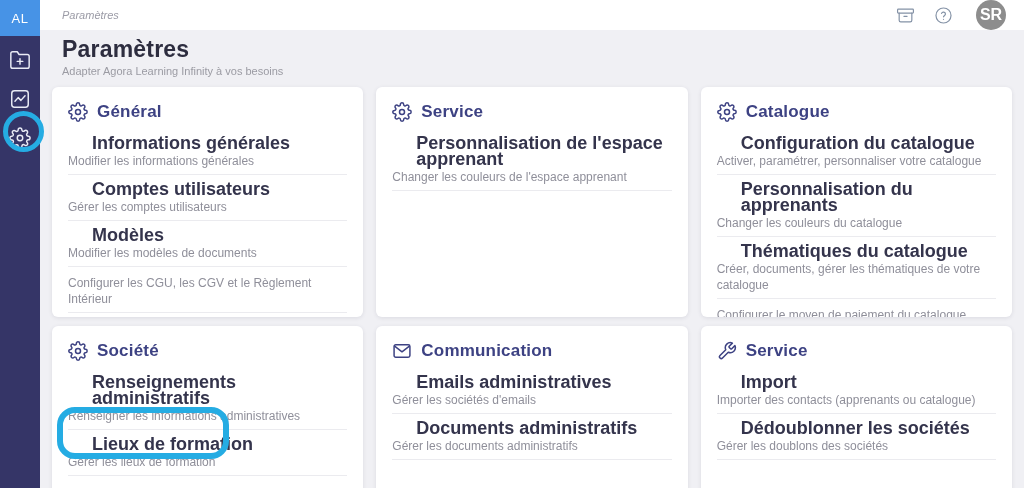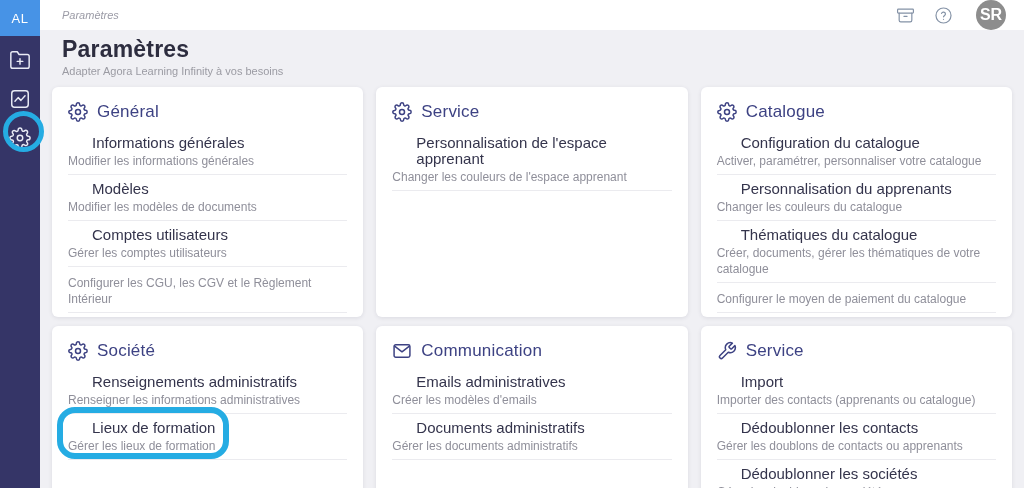--- a/index.html
+++ b/index.html
@@ -51,26 +51,26 @@
     display:grid; grid-template-columns:repeat(3, 1fr);
     gap:9px 13px; padding:2px 12px 12px; grid-auto-rows:230px;
   }
   .card {
     background:#fff; border-radius:6px; overflow:hidden;
     box-shadow:0 1px 4px rgba(40,40,70,.10);
     padding:14px 16px 0;
   }
   .card-head { display:flex; align-items:center; gap:9px; height:22px; margin-bottom:6px; }
   .card-icon { width:20px; height:20px; color:#3d4283; flex:none; }
-  .card-title { font-size:17px; font-weight:400; color:#3d4283; letter-spacing:.2px; }
+  .card-title { font-size:17px; font-weight:700; color:#3d4283; letter-spacing:.2px; }
   .item {
     display:block; text-decoration:none; cursor:pointer;
     padding:6px 0 5px; border-bottom:1px solid #ebebef;
   }
-  .item-title { font-size:15px; line-height:16px; font-weight:400; color:#34344c;padding-left:24px; }
+  .item-title { font-size:18px; line-height:16px; font-weight:700; color:#34344c;padding-left:24px; }
   .item-desc  { font-size:12px; line-height:16px; color:#8f8f9a; margin-top:2px; }
 
   .annotation-rect {
     position:absolute; left:57px; top:407px; width:172px; height:52px;
     border:6px solid #25ace3; border-radius:18px; z-index:60; pointer-events:none;
   }
 </style>
 </head>
 <body>
 
@@ -142,28 +142,28 @@
               <path d="M19.4 15a1.65 1.65 0 0 0 .33 1.82l.06.06a2 2 0 0 1 0 2.83 2 2 0 0 1-2.83 0l-.06-.06a1.65 1.65 0 0 0-1.82-.33 1.65 1.65 0 0 0-1 1.51V21a2 2 0 0 1-2 2 2 2 0 0 1-2-2v-.09A1.65 1.65 0 0 0 9 19.4a1.65 1.65 0 0 0-1.82.33l-.06.06a2 2 0 0 1-2.83 0 2 2 0 0 1 0-2.83l.06-.06a1.65 1.65 0 0 0 .33-1.82 1.65 1.65 0 0 0-1.51-1H3a2 2 0 0 1-2-2 2 2 0 0 1 2-2h.09A1.65 1.65 0 0 0 4.6 9a1.65 1.65 0 0 0-.33-1.82l-.06-.06a2 2 0 0 1 0-2.83 2 2 0 0 1 2.83 0l.06.06a1.65 1.65 0 0 0 1.82.33H9a1.65 1.65 0 0 0 1-1.51V3a2 2 0 0 1 2-2 2 2 0 0 1 2 2v.09a1.65 1.65 0 0 0 1 1.51 1.65 1.65 0 0 0 1.82-.33l.06-.06a2 2 0 0 1 2.83 0 2 2 0 0 1 0 2.83l-.06.06a1.65 1.65 0 0 0-.33 1.82V9a1.65 1.65 0 0 0 1.51 1H21a2 2 0 0 1 2 2 2 2 0 0 1-2 2h-.09a1.65 1.65 0 0 0-1.51 1z"></path>
             </svg>
         </span>
         <h2 class="card-title">Général</h2>
       </div>
       <a class="item">
         <div class="item-title">Informations générales</div>
         <div class="item-desc">Modifier les informations générales</div>
       </a>
       <a class="item">
+        <div class="item-title">Comptes utilisateurs</div>
+        <div class="item-desc">Gérer les comptes utilisateurs</div>
+      </a>
+      <a class="item">
         <div class="item-title">Modèles</div>
         <div class="item-desc">Modifier les modèles de documents</div>
       </a>
       <a class="item">
-        <div class="item-title">Comptes utilisateurs</div>
-        <div class="item-desc">Gérer les comptes utilisateurs</div>
-      </a>
-      <a class="item">
         <div class="item-desc">Configurer les CGU, les CGV et le Règlement Intérieur</div>
       </a>
     </section>
 
     <section class="card">
       <div class="card-head">
         <span class="card-icon">
           <svg viewBox="0 0 24 24" fill="none" stroke="currentColor" stroke-width="1.8" stroke-linecap="round" stroke-linejoin="round">
               <circle cx="12" cy="12" r="3"></circle>
               <path d="M19.4 15a1.65 1.65 0 0 0 .33 1.82l.06.06a2 2 0 0 1 0 2.83 2 2 0 0 1-2.83 0l-.06-.06a1.65 1.65 0 0 0-1.82-.33 1.65 1.65 0 0 0-1 1.51V21a2 2 0 0 1-2 2 2 2 0 0 1-2-2v-.09A1.65 1.65 0 0 0 9 19.4a1.65 1.65 0 0 0-1.82.33l-.06.06a2 2 0 0 1-2.83 0 2 2 0 0 1 0-2.83l.06-.06a1.65 1.65 0 0 0 .33-1.82 1.65 1.65 0 0 0-1.51-1H3a2 2 0 0 1-2-2 2 2 0 0 1 2-2h.09A1.65 1.65 0 0 0 4.6 9a1.65 1.65 0 0 0-.33-1.82l-.06-.06a2 2 0 0 1 0-2.83 2 2 0 0 1 2.83 0l.06.06a1.65 1.65 0 0 0 1.82.33H9a1.65 1.65 0 0 0 1-1.51V3a2 2 0 0 1 2-2 2 2 0 0 1 2 2v.09a1.65 1.65 0 0 0 1 1.51 1.65 1.65 0 0 0 1.82-.33l.06-.06a2 2 0 0 1 2.83 0 2 2 0 0 1 0 2.83l-.06.06a1.65 1.65 0 0 0-.33 1.82V9a1.65 1.65 0 0 0 1.51 1H21a2 2 0 0 1 2 2 2 2 0 0 1-2 2h-.09a1.65 1.65 0 0 0-1.51 1z"></path>
@@ -229,21 +229,21 @@
         <span class="card-icon">
           <svg viewBox="0 0 24 24" fill="none" stroke="currentColor" stroke-width="1.8" stroke-linecap="round" stroke-linejoin="round">
               <rect x="2.5" y="4.5" width="19" height="15" rx="2"></rect>
               <polyline points="3.5 6.5 12 13 20.5 6.5"></polyline>
             </svg>
         </span>
         <h2 class="card-title">Communication</h2>
       </div>
       <a class="item">
         <div class="item-title">Emails administratives</div>
-        <div class="item-desc">Créer les modèles d'emails</div>
+        <div class="item-desc">Gérer les sociétés d'emails</div>
       </a>
       <a class="item">
         <div class="item-title">Documents administratifs</div>
         <div class="item-desc">Gérer les documents administratifs</div>
       </a>
     </section>
 
     <section class="card">
       <div class="card-head">
         <span class="card-icon">
@@ -251,24 +251,20 @@
               <path d="M14.7 6.3a1 1 0 0 0 0 1.4l1.6 1.6a1 1 0 0 0 1.4 0l3.77-3.77a6 6 0 0 1-7.94 7.94l-6.91 6.91a2.12 2.12 0 0 1-3-3l6.91-6.91a6 6 0 0 1 7.94-7.94l-3.76 3.76z"></path>
             </svg>
         </span>
         <h2 class="card-title">Service</h2>
       </div>
       <a class="item">
         <div class="item-title">Import</div>
         <div class="item-desc">Importer des contacts (apprenants ou catalogue)</div>
       </a>
       <a class="item">
-        <div class="item-title">Dédoublonner les contacts</div>
-        <div class="item-desc">Gérer les doublons de contacts ou apprenants</div>
-      </a>
-      <a class="item">
         <div class="item-title">Dédoublonner les sociétés</div>
         <div class="item-desc">Gérer les doublons des sociétés</div>
       </a>
     </section>
 
   </div>
 </div>
 
 <div class="annotation-rect"></div>
 

